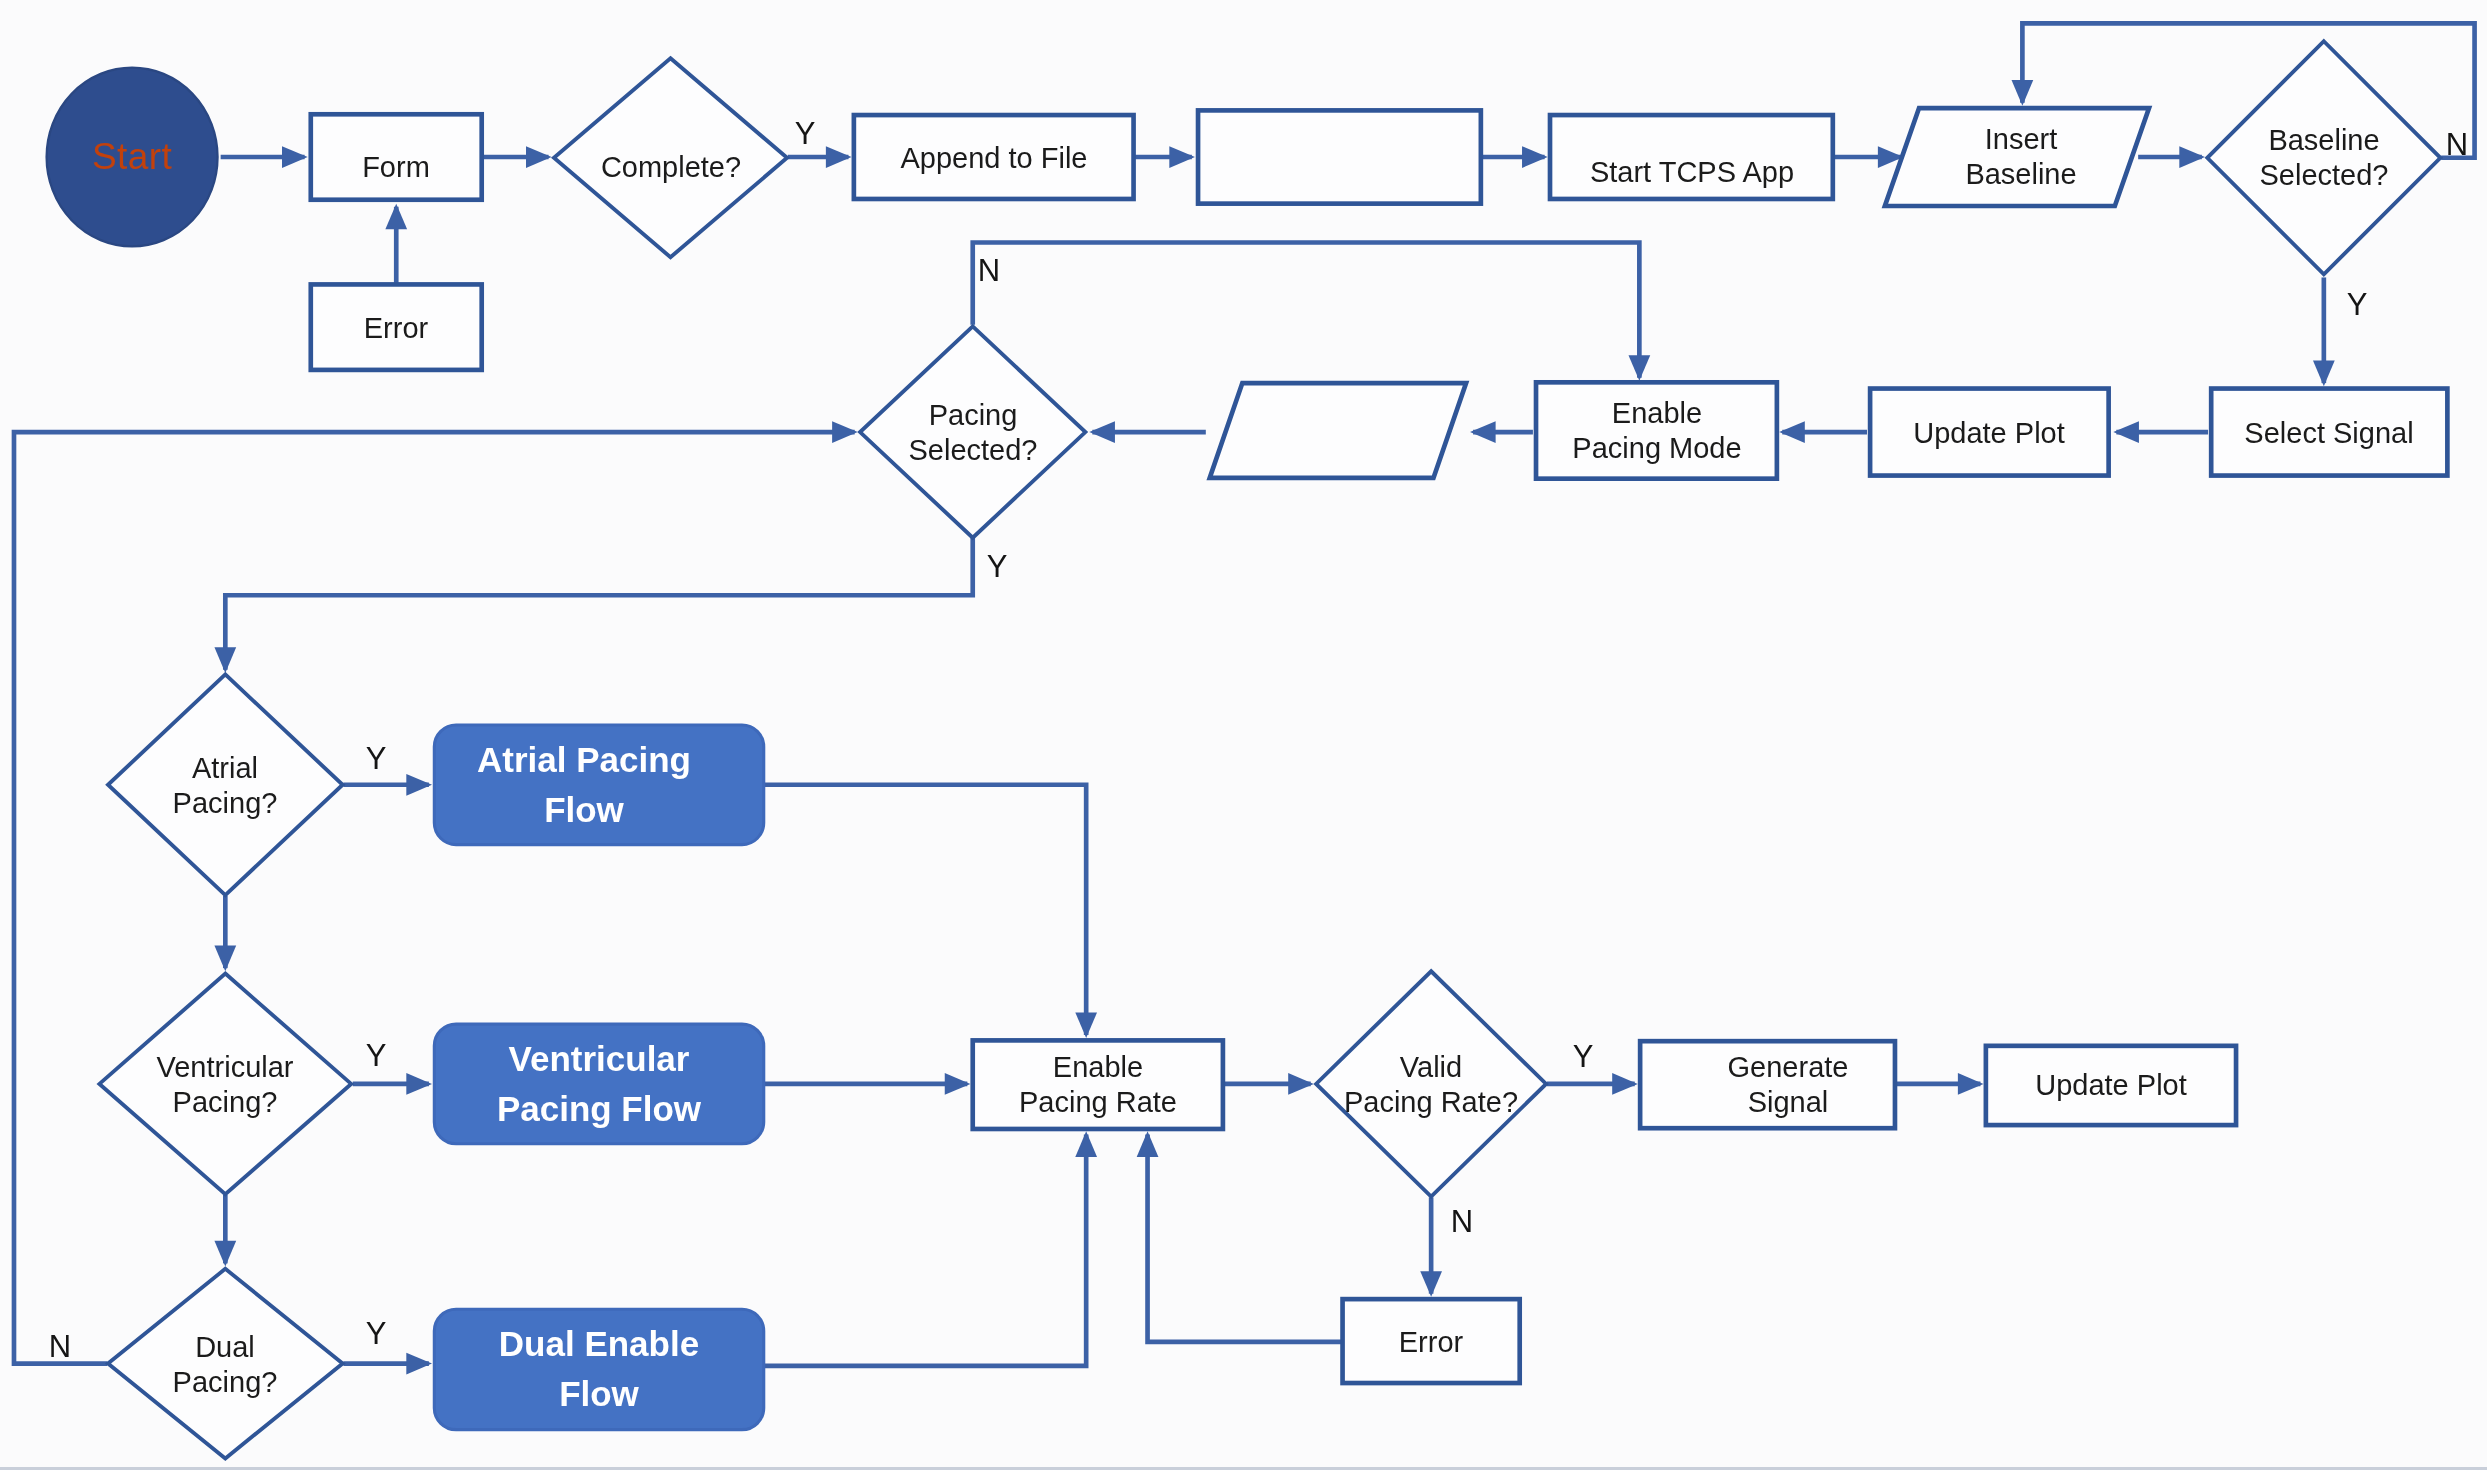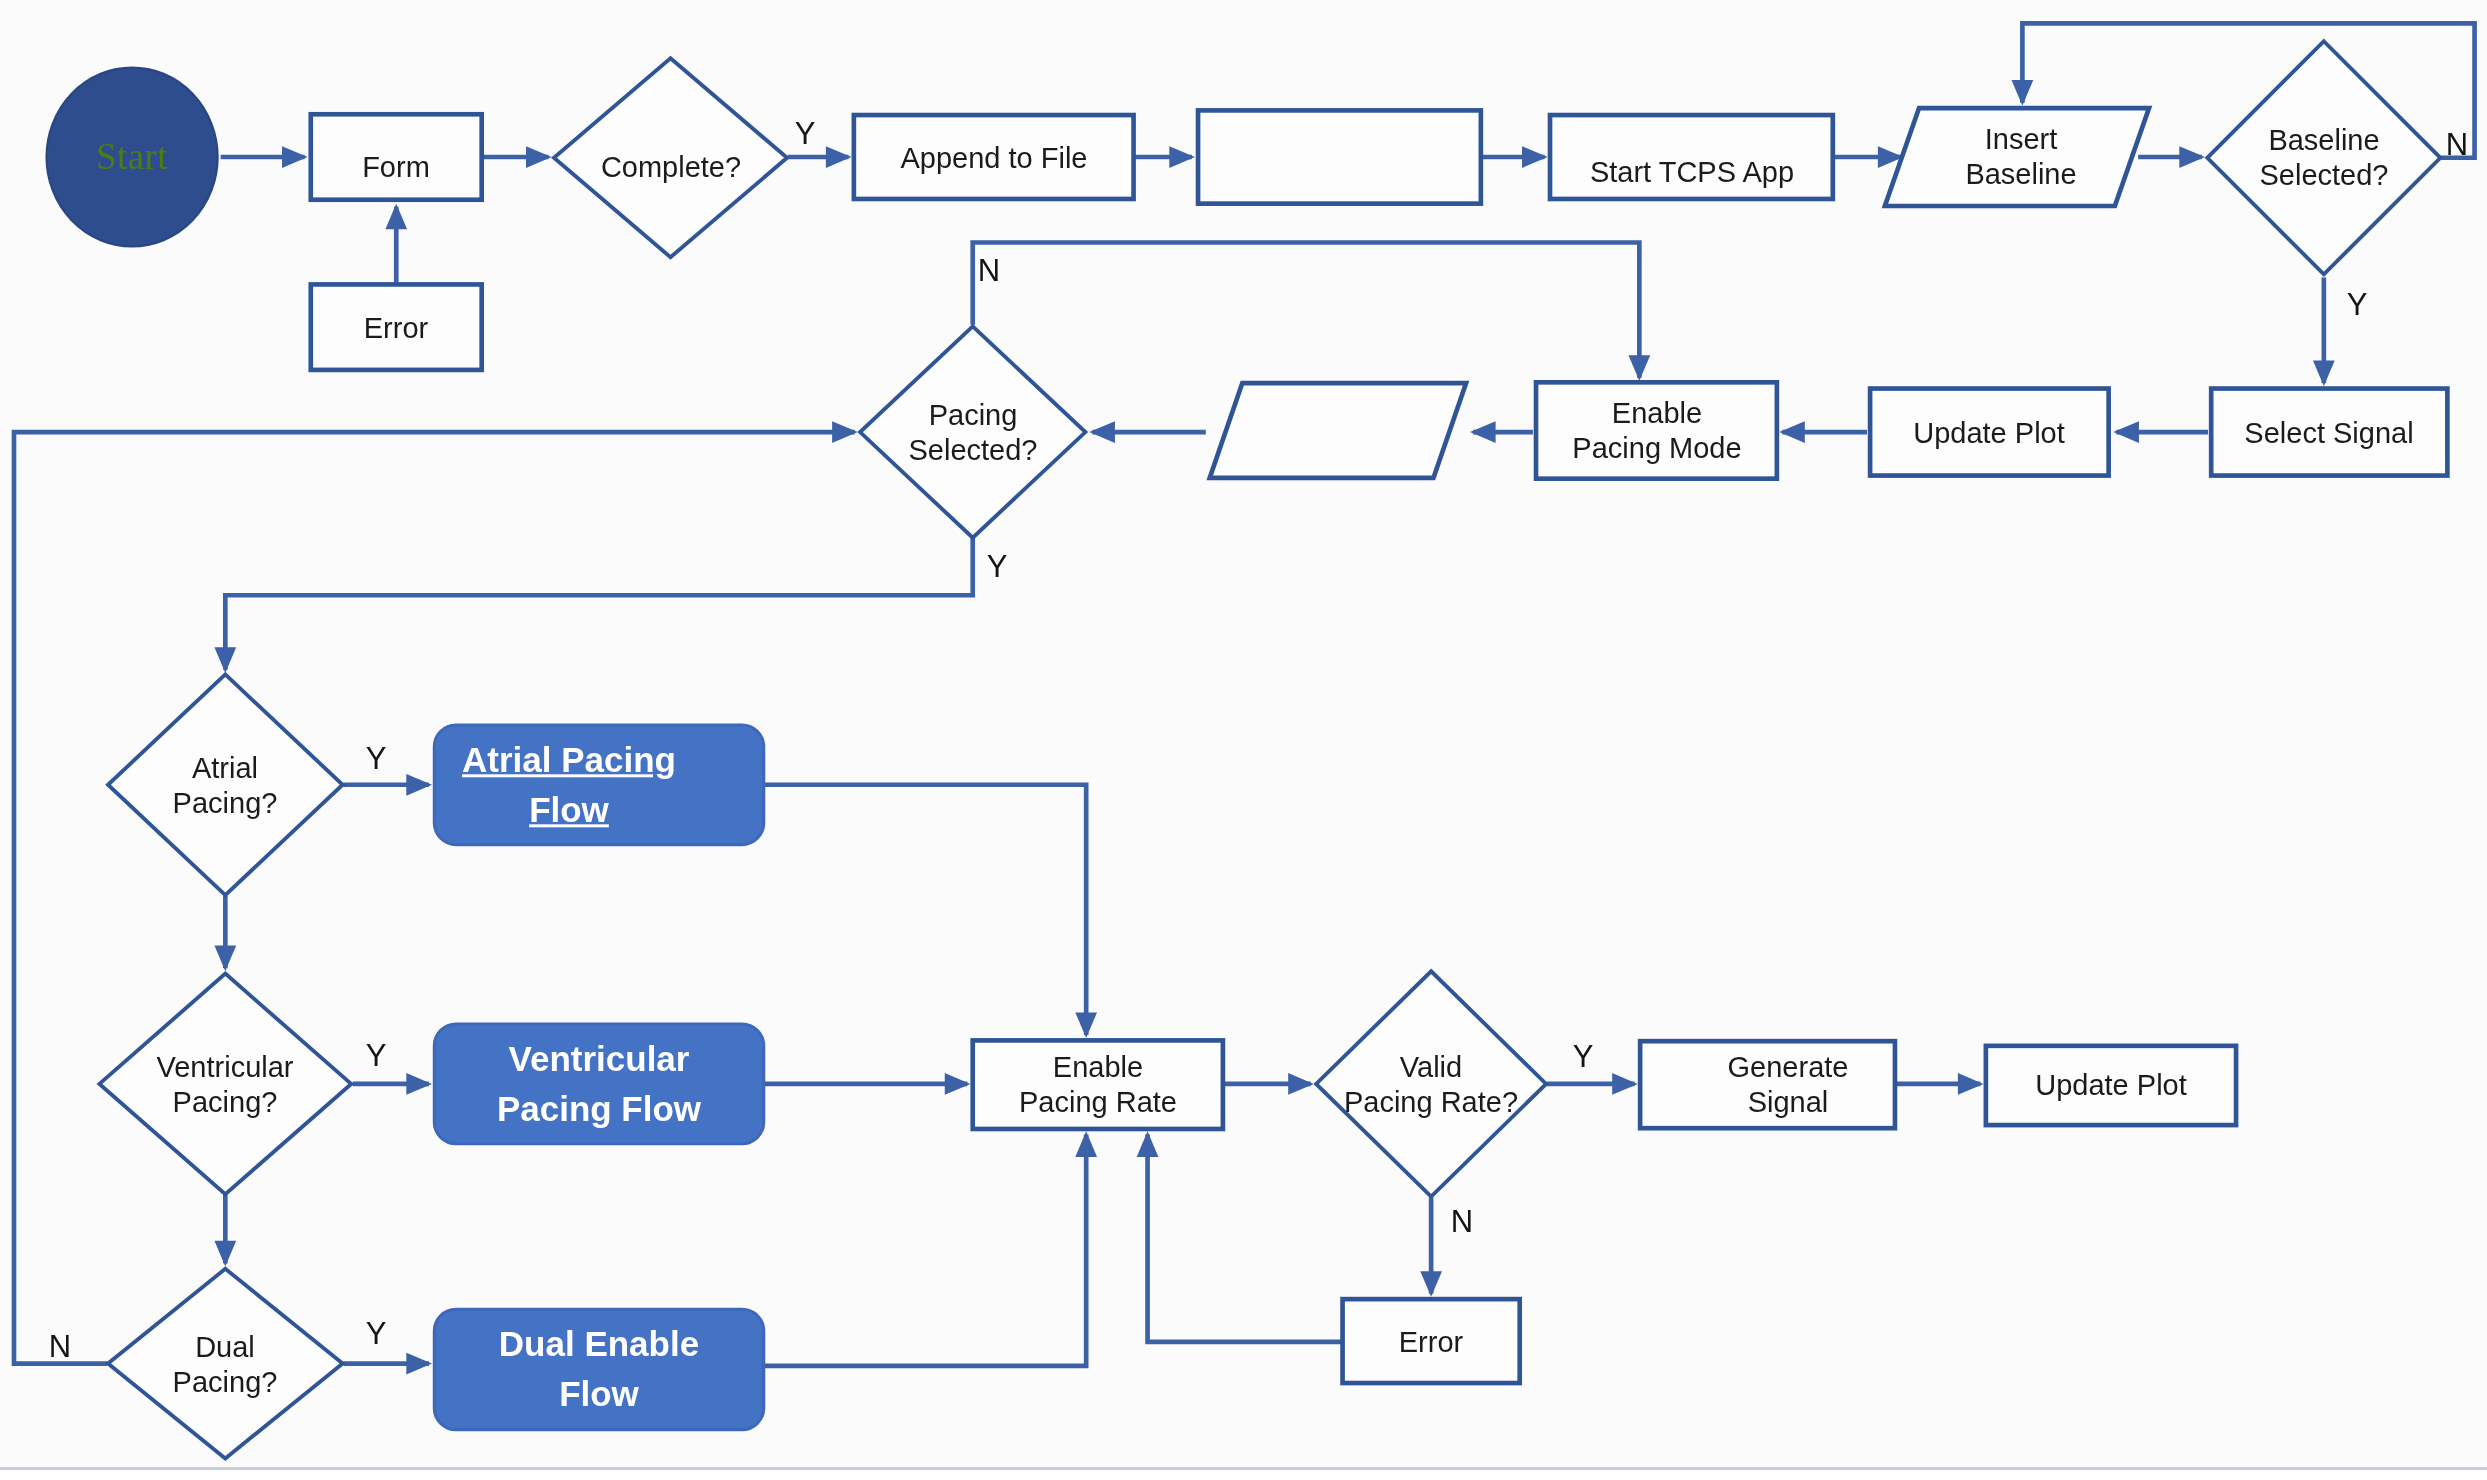--- a/index.html
+++ b/index.html
@@ -15,25 +15,24 @@
     position:absolute;
     transform:translate(-50%,-50%);
     text-align:center;
     white-space:pre-line;
     line-height:1.2;
     color:#1b1b1b;
     font-size:29px;
     pointer-events:none;
   }
   .start-lbl{
-    color:#4d7c0f;
+    color:#c2410c;
     font-size:37px;
     font-weight:500;
     letter-spacing:0.4px;
-    font-family:Liberation Serif, serif;
   }
   .accent-lbl{
     color:#ffffff;
     font-weight:700;
     font-size:35px;
     line-height:1.42;
   }
   .yn{
     font-size:31px;
     color:#151515;
@@ -146,21 +145,21 @@
   <div class="lbl" style="left:2324px;top:158px;width:202px;">Baseline
 Selected?</div>
   <div class="lbl" style="left:2329px;top:433px;width:225px;">Select Signal</div>
   <div class="lbl" style="left:1989px;top:433px;width:225px;">Update Plot</div>
   <div class="lbl" style="left:1657px;top:431px;width:218px;">Enable
 Pacing Mode</div>
   <div class="lbl" style="left:973px;top:433px;width:202px;">Pacing
 Selected?</div>
   <div class="lbl" style="left:225px;top:786px;width:171px;">Atrial
 Pacing?</div>
-  <div class="lbl accent-lbl" style="left:569px;top:785px;width:280px;text-decoration:underline;">Atrial Pacing
+  <div class="lbl accent-lbl" style="left:584px;top:785px;width:280px;">Atrial Pacing
 Flow</div>
   <div class="lbl" style="left:225px;top:1085px;width:186px;">Ventricular
 Pacing?</div>
   <div class="lbl accent-lbl" style="left:599px;top:1084px;width:280px;">Ventricular
 Pacing Flow</div>
   <div class="lbl" style="left:225px;top:1365px;width:171px;">Dual
 Pacing?</div>
   <div class="lbl accent-lbl" style="left:599px;top:1369px;width:280px;">Dual Enable
 Flow</div>
   <div class="lbl" style="left:1098px;top:1085px;width:218px;">Enable

